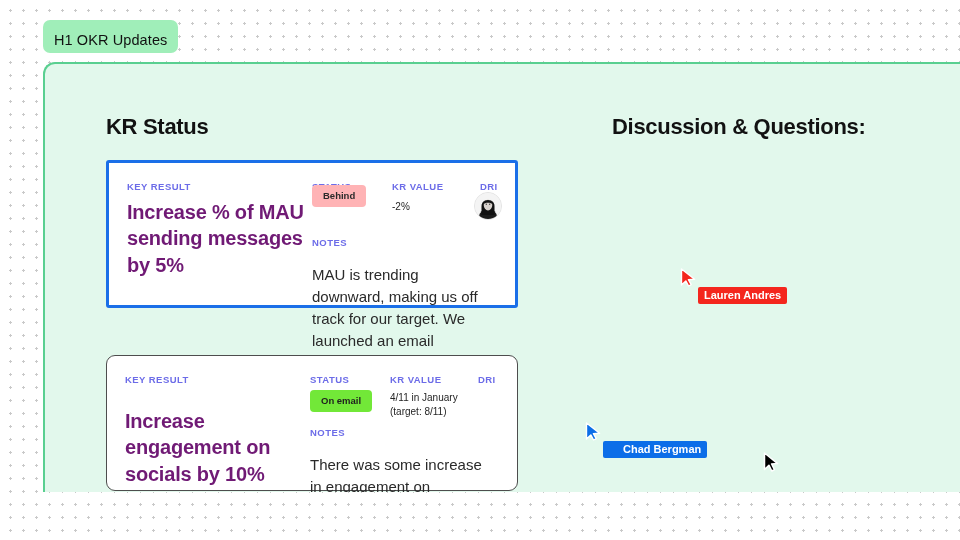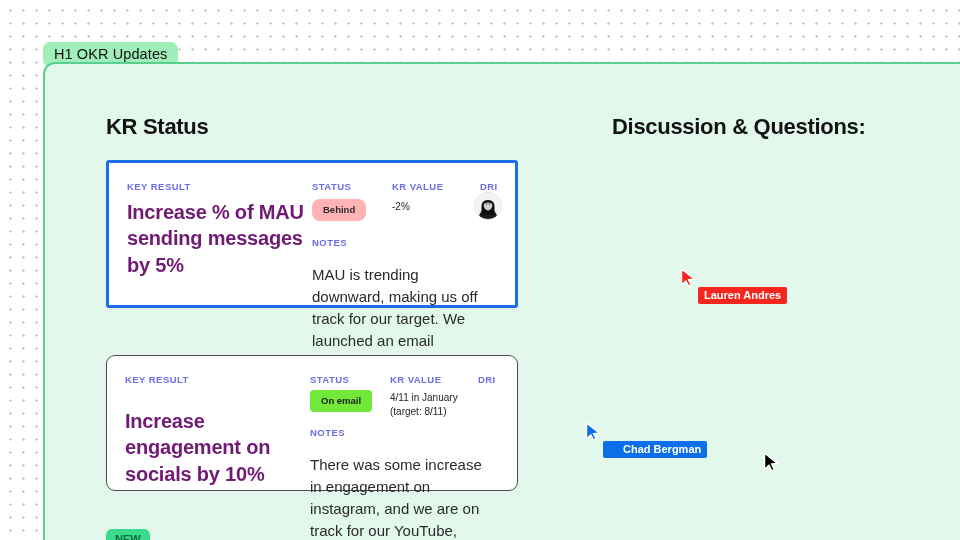--- a/index.html
+++ b/index.html
@@ -18,38 +18,38 @@
     background-color: #ffffff;
     background-image: radial-gradient(circle, #c9c9c9 1px, transparent 1.2px);
     background-size: 13px 13px;
     background-position: 4px 4px;
   }
 
   
   #frame-label {
     position: absolute;
     left: 43px;
-    top: 42px;
+    top: 20px;
     background: #a0eeb9;
     color: #111111;
     font-size: 14.5px;
     font-weight: 500;
     letter-spacing: 0.1px;
-    padding: 4px 11px 5px 11px;
+    padding: 12px 11px 5px 11px;
     border-radius: 7px;
     white-space: nowrap;
   }
 
   
   #board {
     position: absolute;
     left: 43px;
     top: 62px;
     width: 917px;
-    height: 478px;
+    height: 430px;
     background: #e2f8ec;
     border-top: 2px solid #59cf90;
     border-left: 2px solid #59cf90;
     border-top-left-radius: 12px;
     box-sizing: border-box;
     overflow: hidden;
   }
 
   .board-heading {
     position: absolute;
@@ -191,21 +191,21 @@
     <div class="board-heading" id="discussion-heading">Discussion &amp; Questions:</div>
 
     <div class="kr-card" id="kr-card-1">
       <div class="col-head" style="left:18px; top:18px;">KEY RESULT</div>
       <div class="col-head" style="left:203px; top:18px;">STATUS</div>
       <div class="col-head" style="left:283px; top:18px;">KR VALUE</div>
       <div class="col-head" style="left:371px; top:18px;">DRI</div>
 
       <div class="kr-title" style="top:36px;">Increase % of MAU sending messages by 5%</div>
 
-      <div class="status-pill status-behind" style="left:203px; top:36px;border-radius:8px;">Behind</div>
+      <div class="status-pill status-behind" style="left:203px; top:22px;">Behind</div>
 
       <div class="kr-value" style="left:283px; top:37px;">-2%</div>
 
       <div class="dri-avatar" style="left:365px; top:29px;">
         <svg width="26" height="26" viewBox="0 0 26 26">
           <rect width="26" height="26" fill="#f4f4f4"></rect>
           <ellipse cx="13" cy="24" rx="9" ry="8" fill="#1b1b1b"></ellipse>
           <path d="M6.5 13 C6.5 5 19.5 5 19.5 13 L19.5 22 L6.5 22 Z" fill="#111111"></path>
           <ellipse cx="13" cy="12" rx="4.3" ry="5.4" fill="#d8d2cd"></ellipse>
           <ellipse cx="11.3" cy="11.3" rx="0.6" ry="0.8" fill="#2a2a2a"></ellipse>

